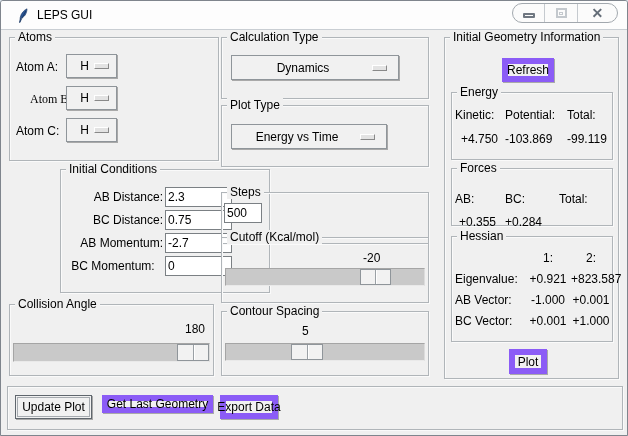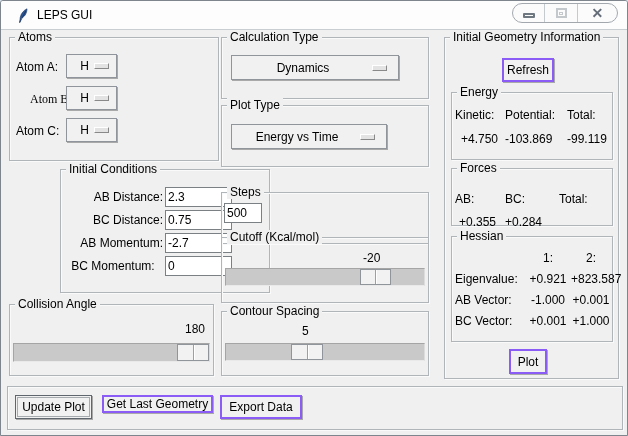--- a/index.html
+++ b/index.html
@@ -28,21 +28,21 @@
   .group {
     position:absolute; border:1px solid #b0b5b9;
     box-shadow:1px 1px 0 #fafafa, inset 1px 1px 0 #fafafa;
   }
   .group-title {
     position:absolute; top:-8px; left:5px; background:#f0f0f0; padding:0 3px;
     font-size:12px; white-space:nowrap;
   }
   
   .btn {
-    position:absolute; background:#f1f1f1; border:2px solid #8b5cf6;
+    position:absolute; background:#f1f1f1; border:6px solid #8b5cf6;
     box-shadow:1px 1px 0 #a9a9a9; display:flex; align-items:center; justify-content:center;
     font-size:12px; font-family:"Liberation Sans",sans-serif; cursor:default; white-space:nowrap;
   }
   .btn-focus { border:1px solid #5f666d; }
   .btn-focus::after { content:""; position:absolute; inset:1px; border:1px solid #a6abb0; pointer-events:none; }
   .optionmenu {
     position:absolute; background:#f1f1f1; border:1px solid #8f959a;
     box-shadow:1px 1px 0 #a9a9a9; display:flex; align-items:center; justify-content:center;
     font-size:12px; cursor:default;
   }
@@ -227,16 +227,16 @@
         <span class="info-cell" style="text-align:center;">+1.000</span>
       </div>
     </div>
 
     <div class="btn" style="left:64px;top:311px;width:38px;height:25px;">Plot</div>
   </div>
 
   <div class="group" style="left:6px;top:385px;width:616px;height:44px;">
     <div class="btn btn-focus" style="left:7px;top:8px;width:77px;height:24px;">Update Plot</div>
     <div class="btn" style="left:94px;top:8px;width:111px;height:18px;">Get Last Geometry</div>
-    <div class="btn" style="left:212px;top:8px;width:82px;height:24px;">Export Data</div>
+    <div class="btn" style="left:212px;top:8px;width:58px;height:24px;">Export Data</div>
   </div>
 
 </div>
 
 </body></html>

